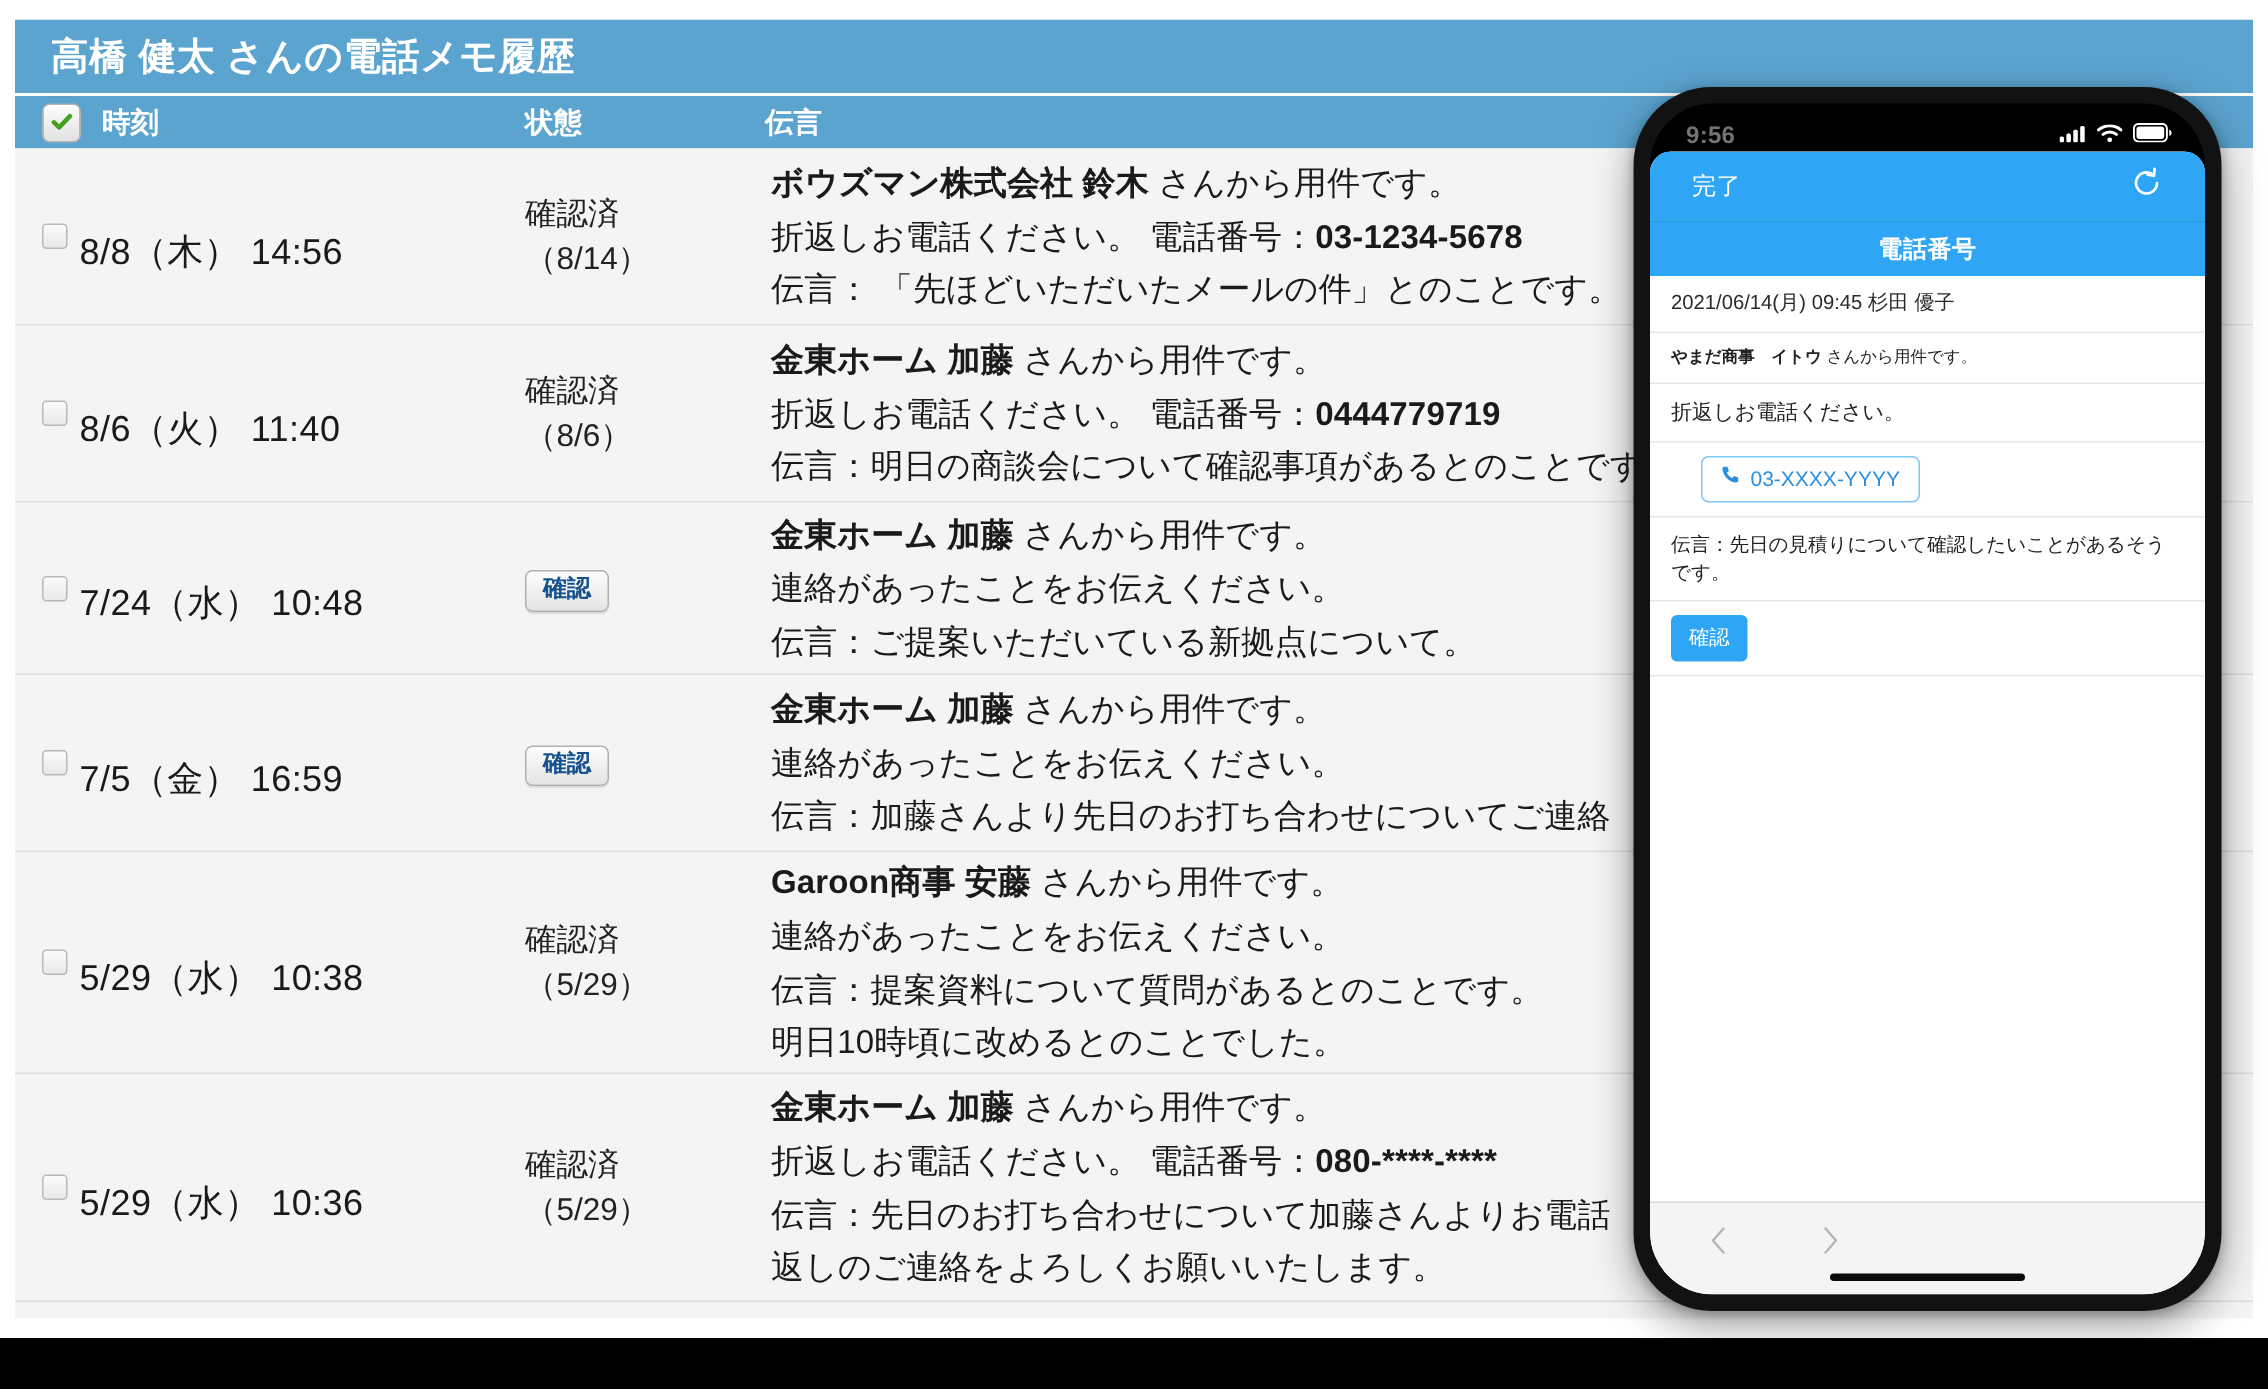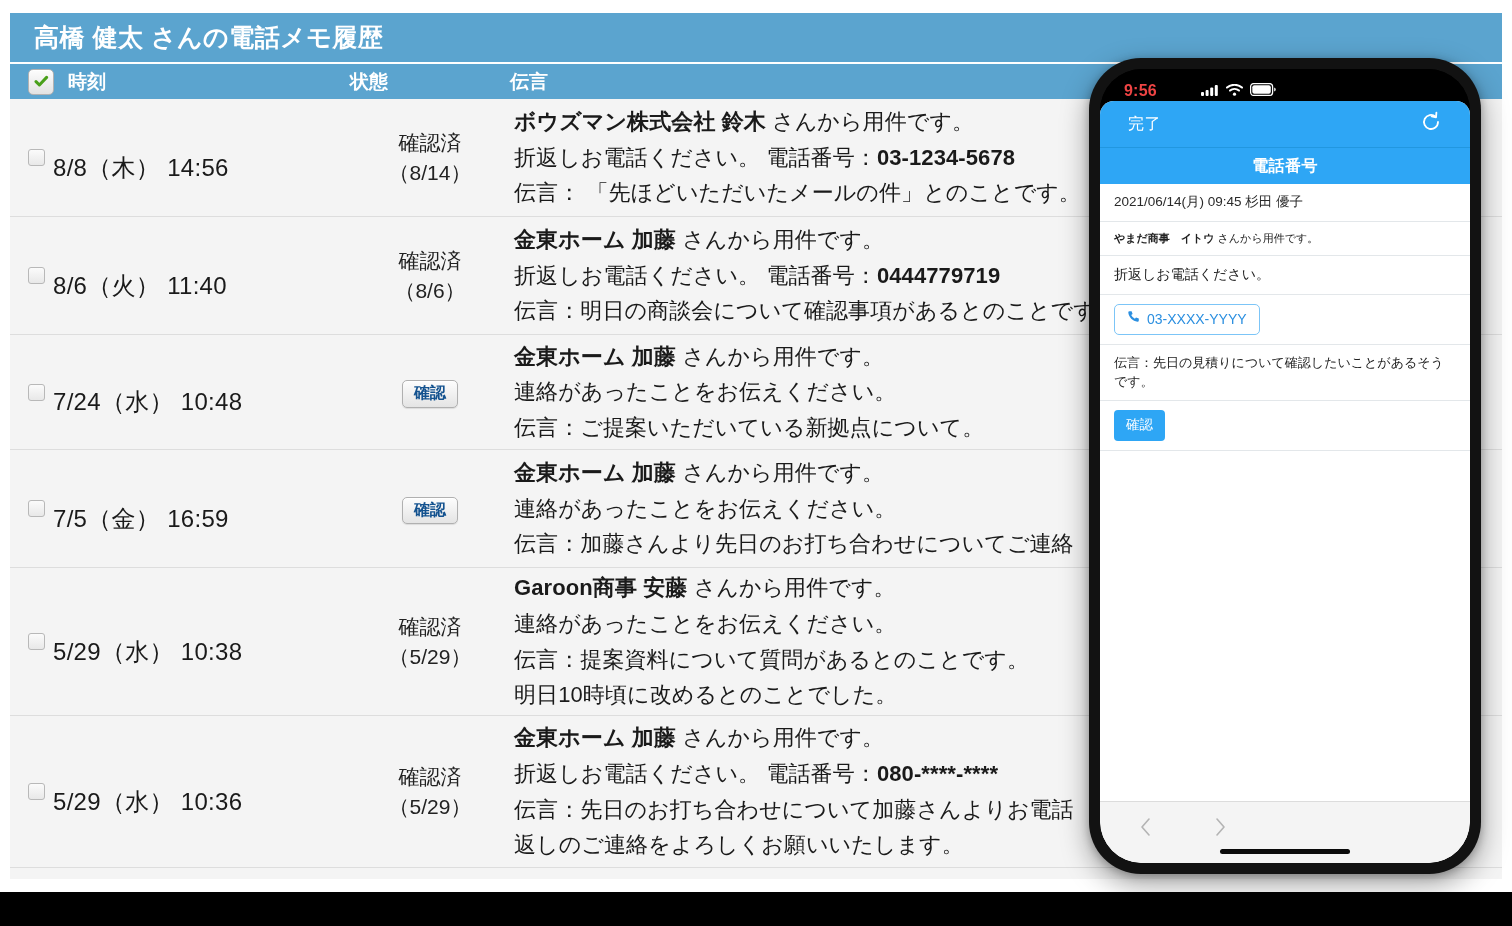--- a/index.html
+++ b/index.html
@@ -126,21 +126,20 @@
     font-size: 24px;
     color: #1a1a1a;
     white-space: nowrap;
     letter-spacing: 0.3px;
     margin-top: 20px;
   }
 
   .cell-state {
     width: 160px;
     flex: none;
-    text-align: center;
     font-size: 21px;
     color: #222222;
     line-height: 1.42;
   }
   .cell-state .st-line { display: block; white-space: nowrap; }
 
   .confirm-btn {
     display: inline-block;
     padding: 4px 11px 5px;
     font-size: 16px;
@@ -198,23 +197,24 @@
     width: 104px;
     height: 6px;
     border-radius: 4px;
     background: #16486c;
   }
   .status-bar {
     position: relative;
     height: 44px;
     display: flex;
     align-items: center;
+    justify-content: space-between;
     padding: 0 22px 0 24px;
     box-sizing: border-box;
-    color: #ef4444;
+    color: #737373;
     background: #000000;
     gap: 44px;
   }
   .status-time {
     font-size: 16px;
     font-weight: bold;
     letter-spacing: 0.2px;
   }
   .status-icons {
     display: flex;
@@ -287,20 +287,21 @@
   .tel-chip {
     display: inline-flex;
     align-items: flex-end;
     gap: 6px;
     border: 1px solid #7cc5f7;
     border-radius: 5px;
     padding: 5px 12px;
     color: #2b8fe0;
     font-size: 14px;
     background: #ffffff;
+    margin-left: 20px;
   }
   .p-confirm {
     display: inline-block;
     background: #2ea6f5;
     color: #ffffff;
     font-size: 13.5px;
     border-radius: 4px;
     padding: 6px 12px;
   }
 

